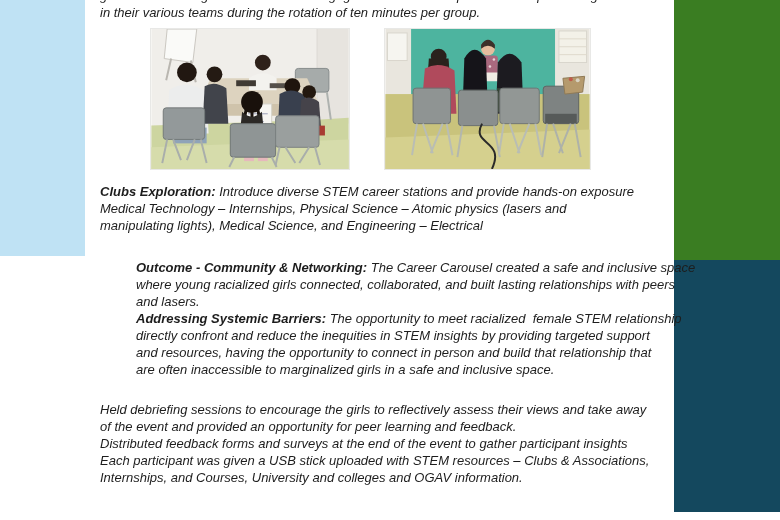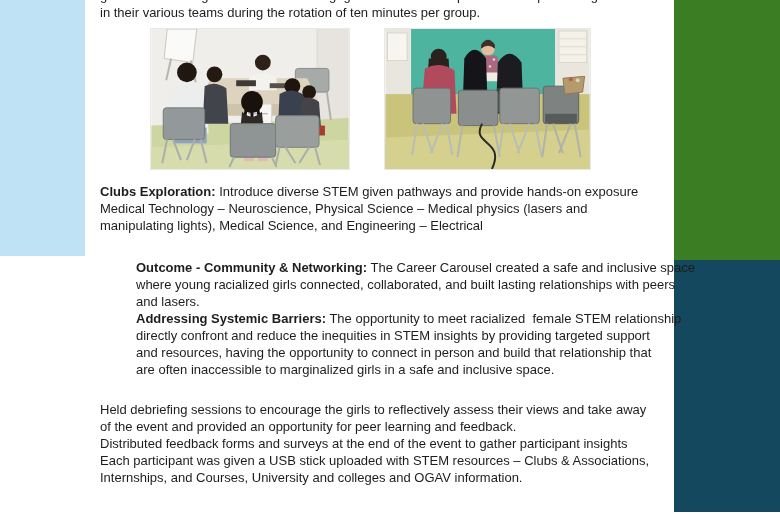--- a/index.html
+++ b/index.html
@@ -11,21 +11,21 @@
   }
   .bar{position:absolute;}
   .bar-left{left:0;top:0;width:85px;height:256px;background:#bfe2f4;}
   .bar-right-top{left:674px;top:0;width:106px;height:260px;background:#3a7d22;}
   .bar-right-bottom{left:674px;top:260px;width:106px;height:252px;background:#14485e;}
 
   .content{
     position:absolute;left:100px;top:0;width:566px;
     font-size:13px;line-height:17px;
   }
-  .line{white-space:pre;}
+  .line{white-space:pre;font-style:italic;}
   .line .b{font-weight:bold;}
   .intro{margin-top:-13px;}
   .photos{margin:7px 0 0 50px;height:142px;display:flex;gap:34px;}
   .photo{border:1px solid #e8e8e6;box-sizing:border-box;}
   .photo svg{display:block;}
   .sec-career{margin-top:13px;}
   .sec-outcome{margin-top:25px;margin-left:36px;}
   .sec-closing{margin-top:23px;}
 </style>
 </head>
@@ -123,22 +123,22 @@
         <path d="M164,96 L159,130 M192,96 L198,130 M170,96 L180,126 M188,96 L176,126" stroke="#aeb2a9" stroke-width="2" fill="none"></path>
         <path d="M180,50 L202,48 L200,64 L182,66 Z" fill="#b59a6d" stroke="#8f7a55"></path>
         <circle cx="188" cy="51" r="2" fill="#c05a4a"></circle>
           <circle cx="195" cy="52" r="2" fill="#d8d2c2"></circle>
         <path d="M98,96 C86,118 122,112 108,142" stroke="#2a2a2a" stroke-width="2" fill="none"></path>
       </svg>
     </div>
   </div>
 
   <div class="sec-career">
-    <div class="line"><span class="b">Clubs Exploration:</span><span> Introduce diverse STEM given pathways and provide hands-on exposure</span></div>
-    <div class="line"><span>Medical Technology – Neuroscience, Physical Science – Medical physics (lasers and</span></div>
+    <div class="line"><span class="b">Clubs Exploration:</span><span> Introduce diverse STEM career stations and provide hands-on exposure</span></div>
+    <div class="line"><span>Medical Technology – Internships, Physical Science – Atomic physics (lasers and</span></div>
     <div class="line"><span>manipulating lights), Medical Science, and Engineering – Electrical</span></div>
   </div>
 
   <div class="sec-outcome">
     <div class="line"><span class="b">Outcome - Community &amp; Networking:</span><span> The Career Carousel created a safe and inclusive space</span></div>
     <div class="line"><span>where young racialized girls connected, collaborated, and built lasting relationships with peers</span></div>
     <div class="line"><span>and lasers.</span></div>
     <div class="line"><span class="b">Addressing Systemic Barriers:</span><span> The opportunity to meet racialized  female STEM relationship</span></div>
     <div class="line"><span>directly confront and reduce the inequities in STEM insights by providing targeted support</span></div>
     <div class="line"><span>and resources, having the opportunity to connect in person and build that relationship that</span></div>

